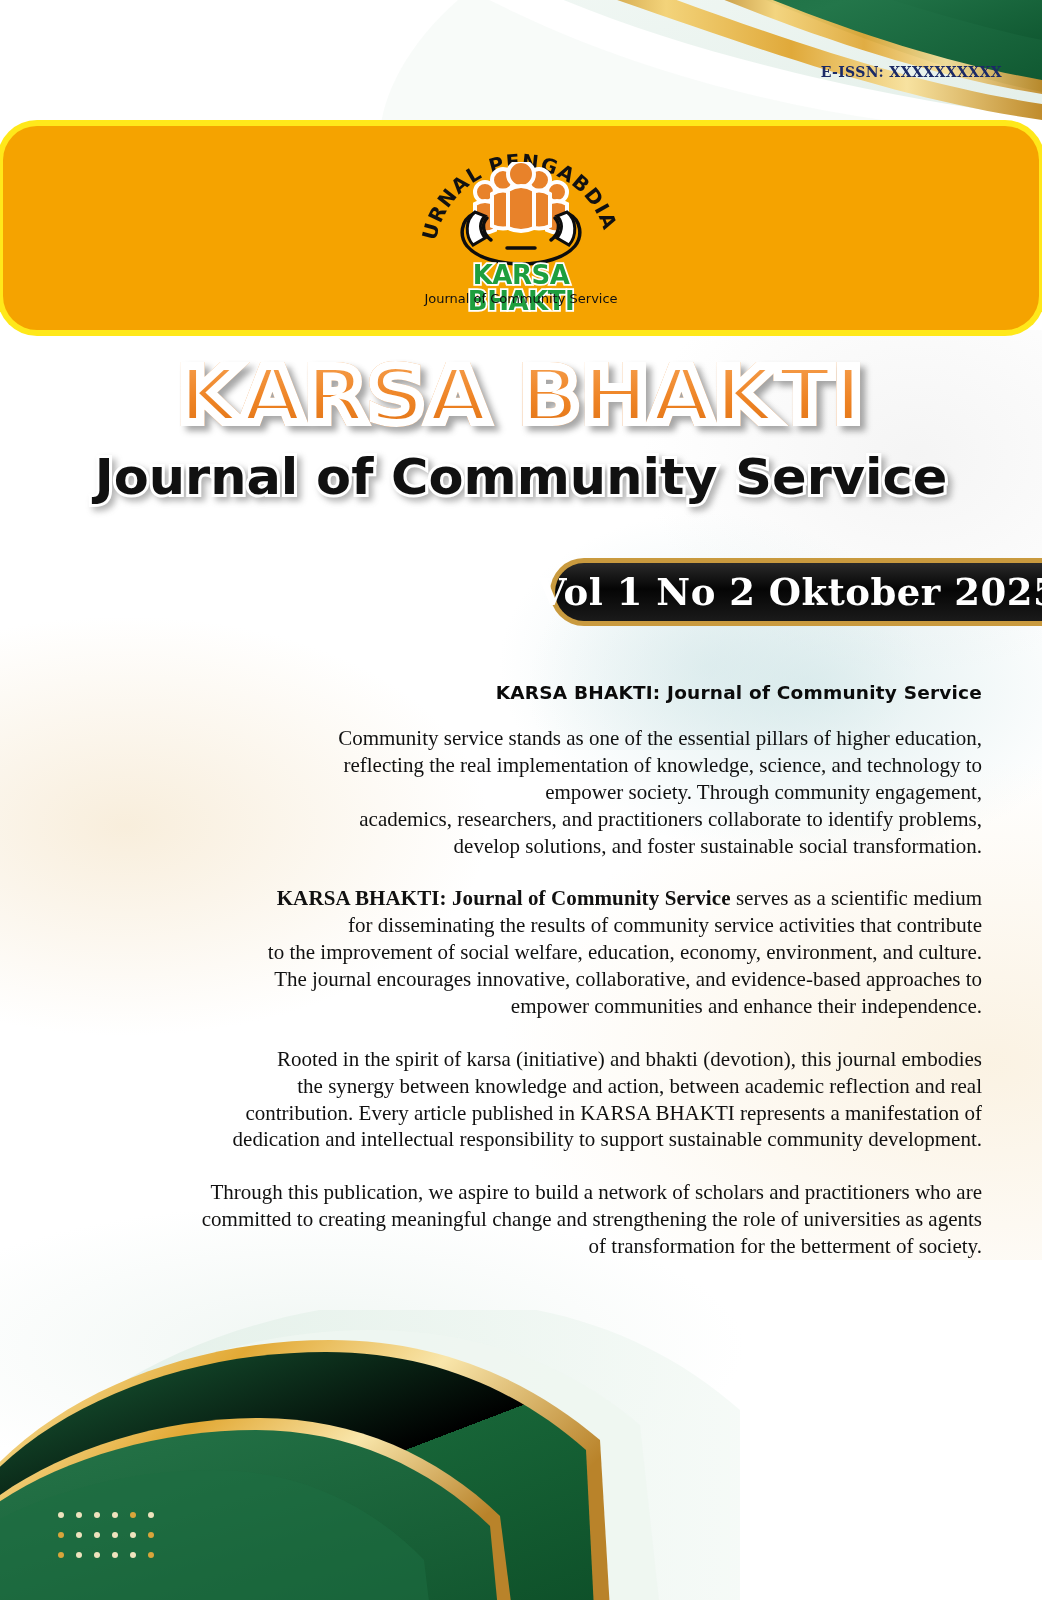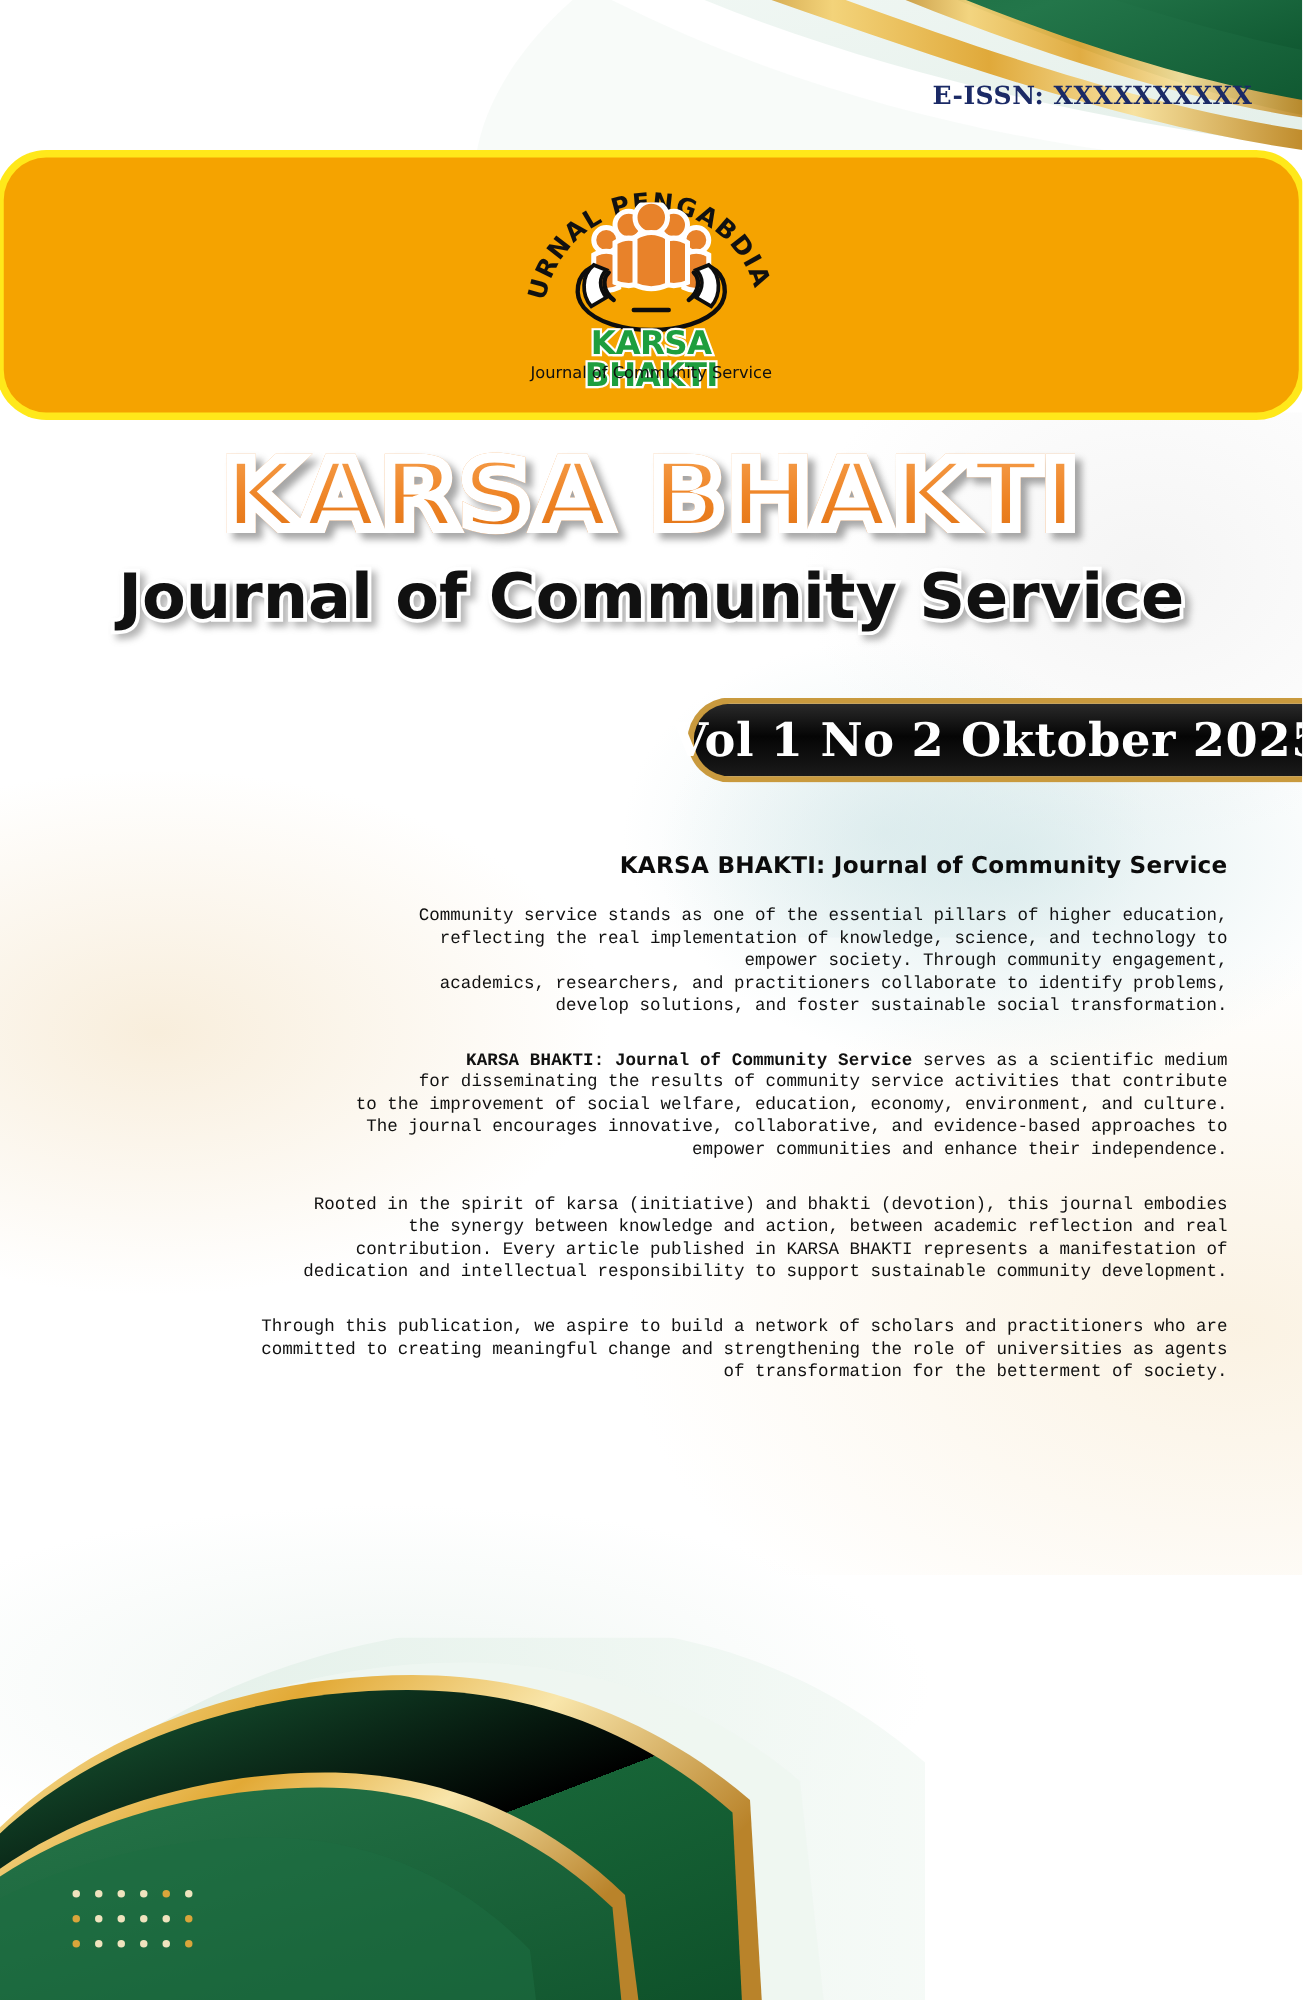--- a/index.html
+++ b/index.html
@@ -119,21 +119,21 @@
     line-height: 1;
   }
 
   
   .eissn {
     position: absolute;
     right: 40px;
     top: 64px;
     font-family: "DejaVu Serif", serif;
     font-weight: bold;
-    font-size: 20px;
+    font-size: 14px;
     letter-spacing: 0.4px;
     color: #1B2A66;
     z-index: 6;
   }
 
   
   .main-title {
     position: absolute;
     left: 0;
     top: 358px;
@@ -214,22 +214,22 @@
   }
   .blurb-heading {
     font-family: "DejaVu Sans", sans-serif;
     font-weight: bold;
     font-size: 18.5px;
     letter-spacing: 0.2px;
     color: #0b0b0b;
     margin: 0 0 22px 0;
   }
   .para {
-    font-family: Liberation Mono, monospace;
-    font-size: 14px;
+    font-family: Liberation Serif, serif;
+    font-size: 21px;
     line-height: 1.28;
     color: #111111;
     margin: 0 0 26px 0;
     white-space: pre-line;
   }
   .para:last-child { margin-bottom: 0; margin-top: 12px; }
   .para b {
     font-weight: bold;
     letter-spacing: 0.1px;
   }

